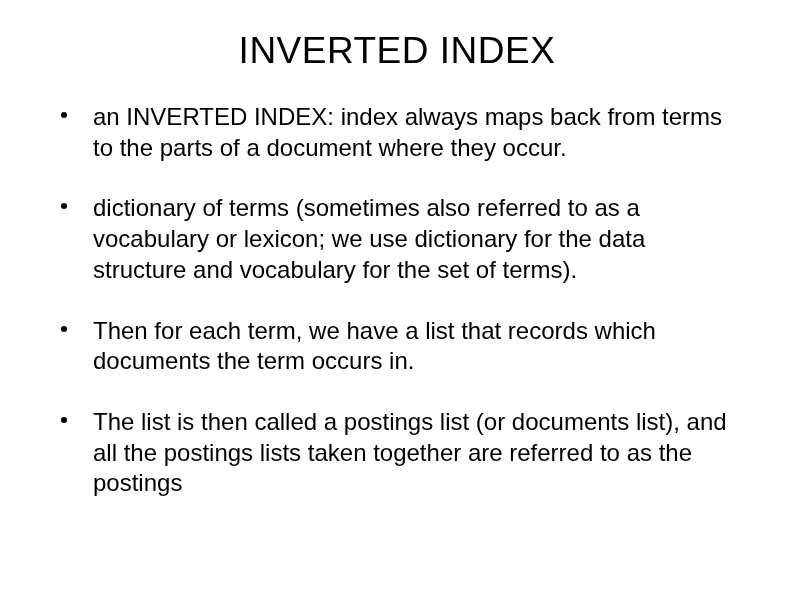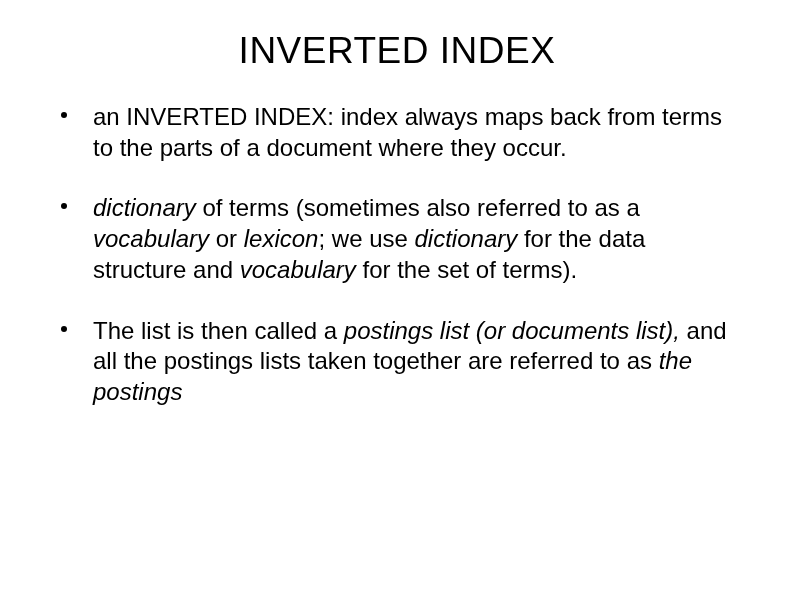--- a/index.html
+++ b/index.html
@@ -41,40 +41,44 @@
   }
   ul.bullets > li .dot {
     position: absolute;
     left: 6px;
     top: 10px;
     width: 6px;
     height: 6px;
     background: #000;
     border-radius: 50%;
   }
-  .i { font-style: italic; }
+  .i { }
 </style>
 </head>
 <body>
 
 <div class="slide">
   <h1 class="title">INVERTED INDEX</h1>
 
   <ul class="bullets">
 
     <li>
       <span class="dot"></span>
       <span>an INVERTED INDEX: index always maps back from terms to the parts of a document where they occur.</span>
     </li>
 
     <li>
       <span class="dot"></span>
       <span class="i">dictionary</span><span> of terms (sometimes also referred to as a </span><span class="i">vocabulary</span><span> or </span><span class="i">lexicon</span><span>; we use </span><span class="i">dictionary</span><span> for the data structure and </span><span class="i">vocabulary</span><span> for the set of terms).</span>
     </li>
 
+    <li>
+      <span class="dot"></span>
+      <span>Then for each term, we have a list that records which documents the term occurs in.</span>
+    </li>
 
 
     <li>
       <span class="dot"></span>
       <span>The list is then called a </span><span class="i">postings list (or documents list),</span><span> and all the postings lists taken together are referred to as  </span><span class="i">the postings</span>
     </li>
 
   </ul>
 </div>
 

